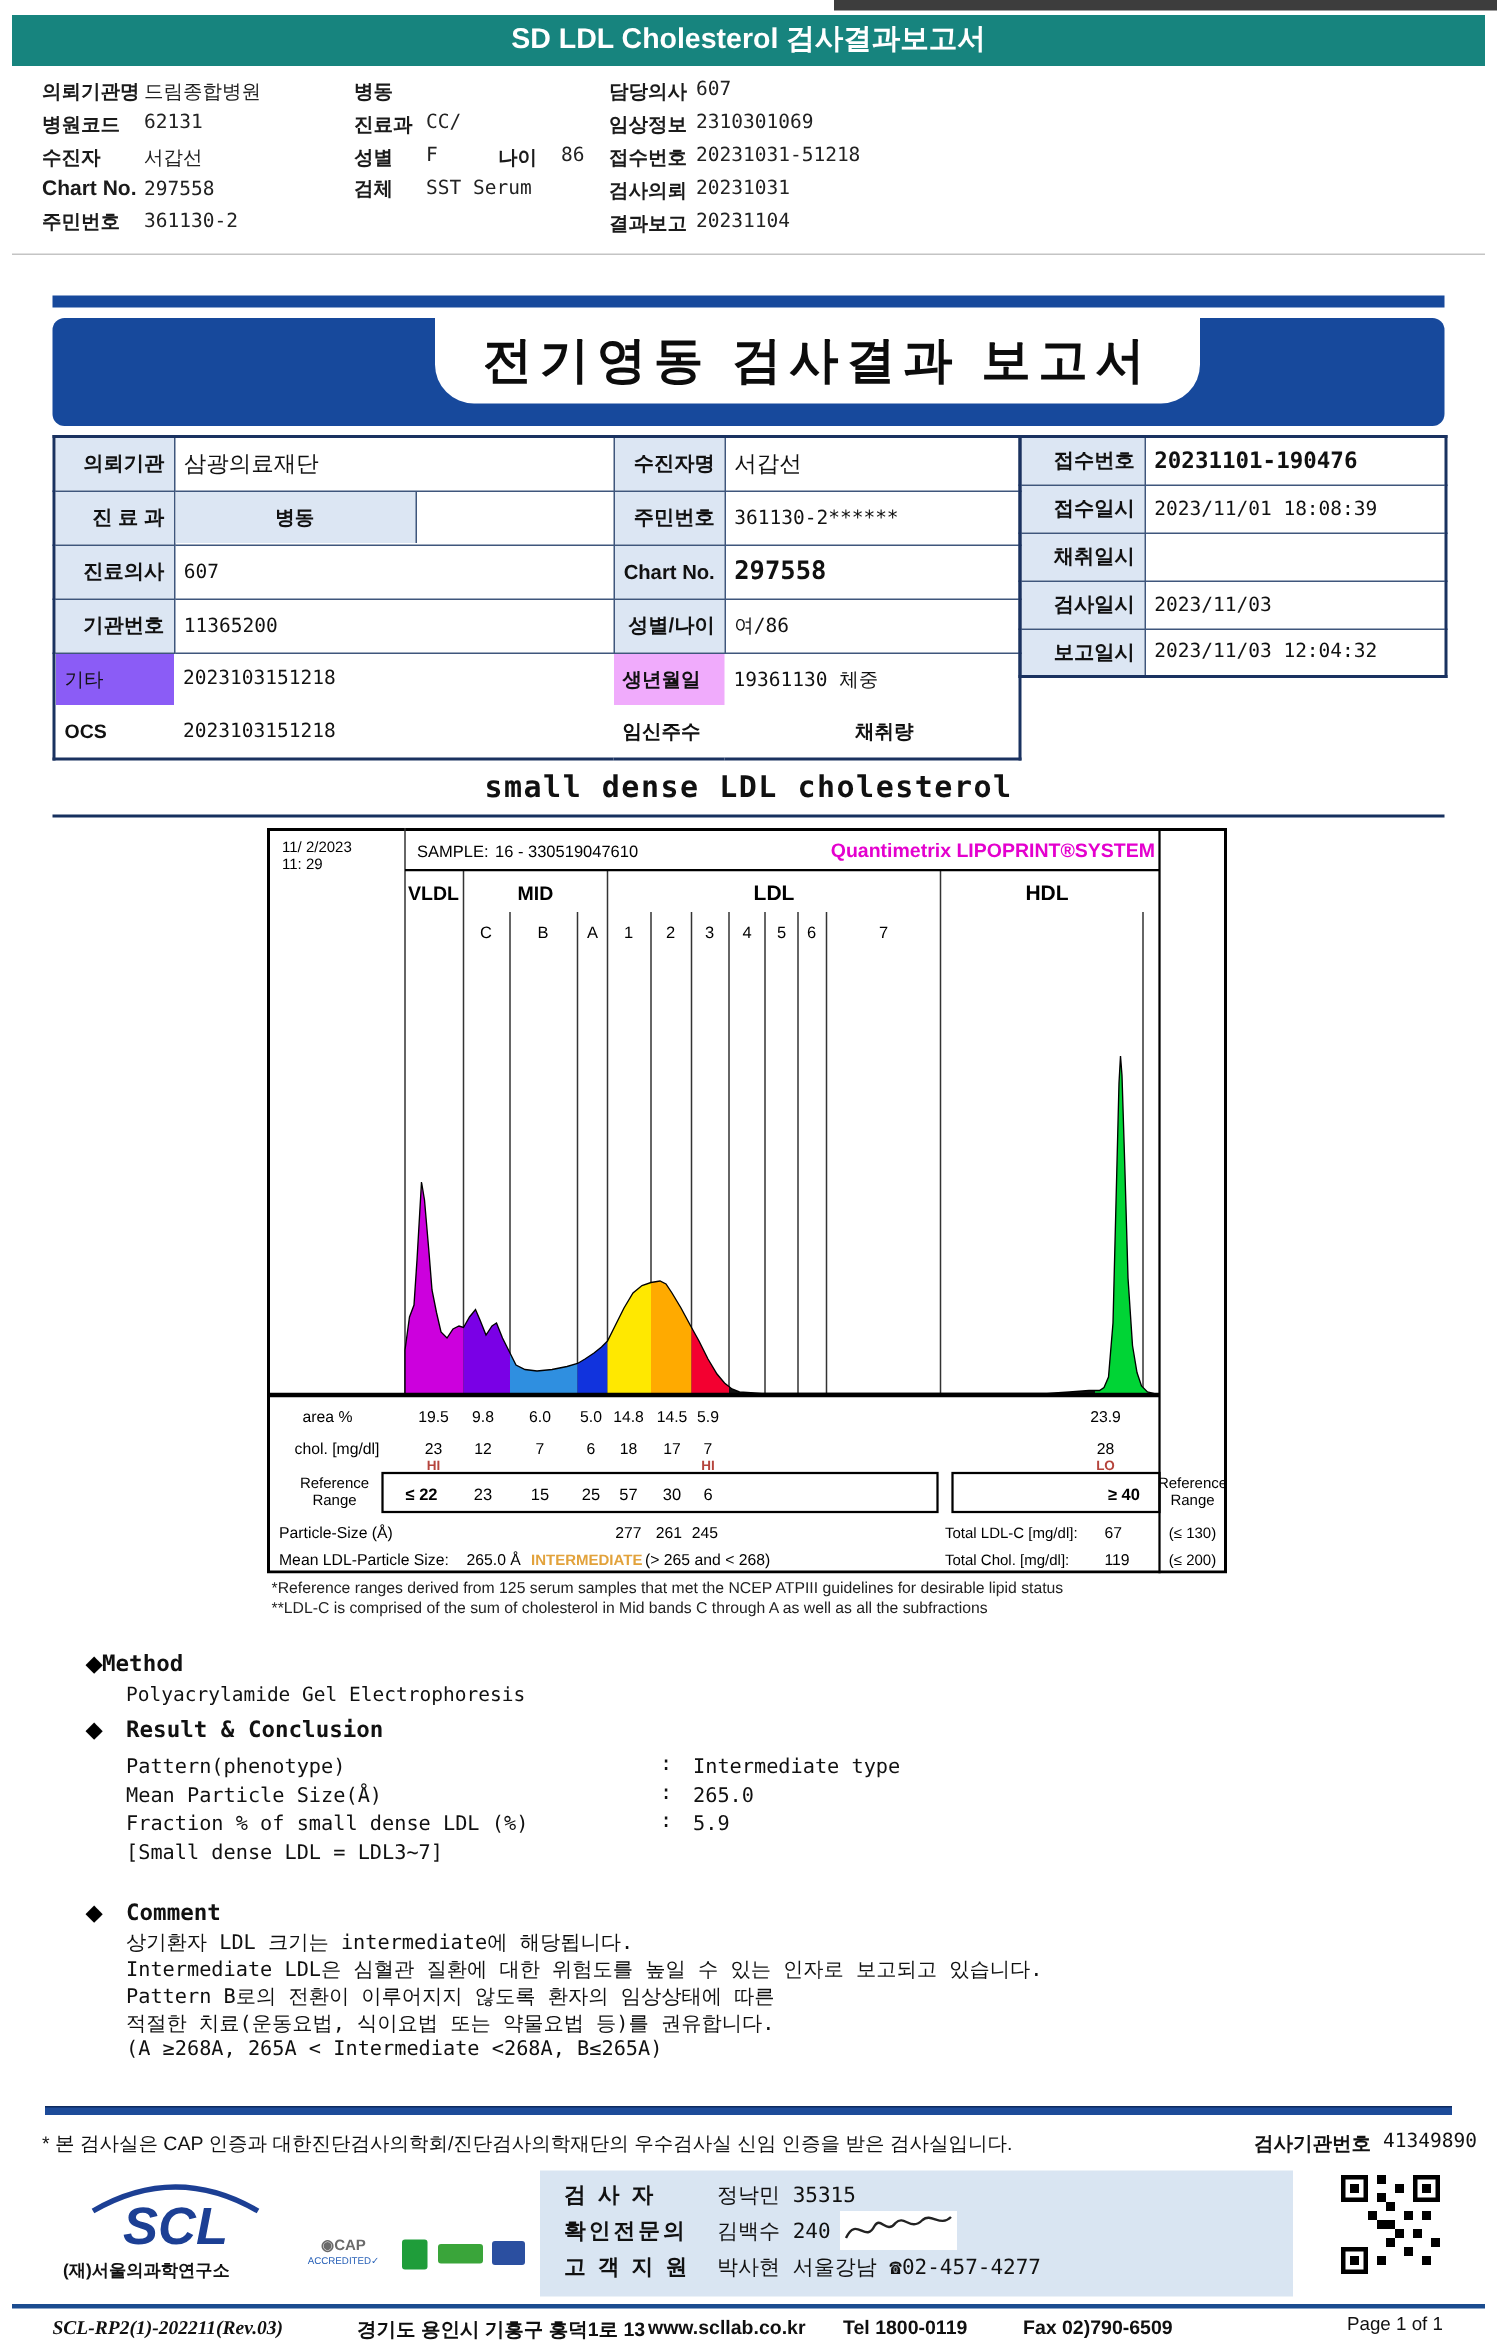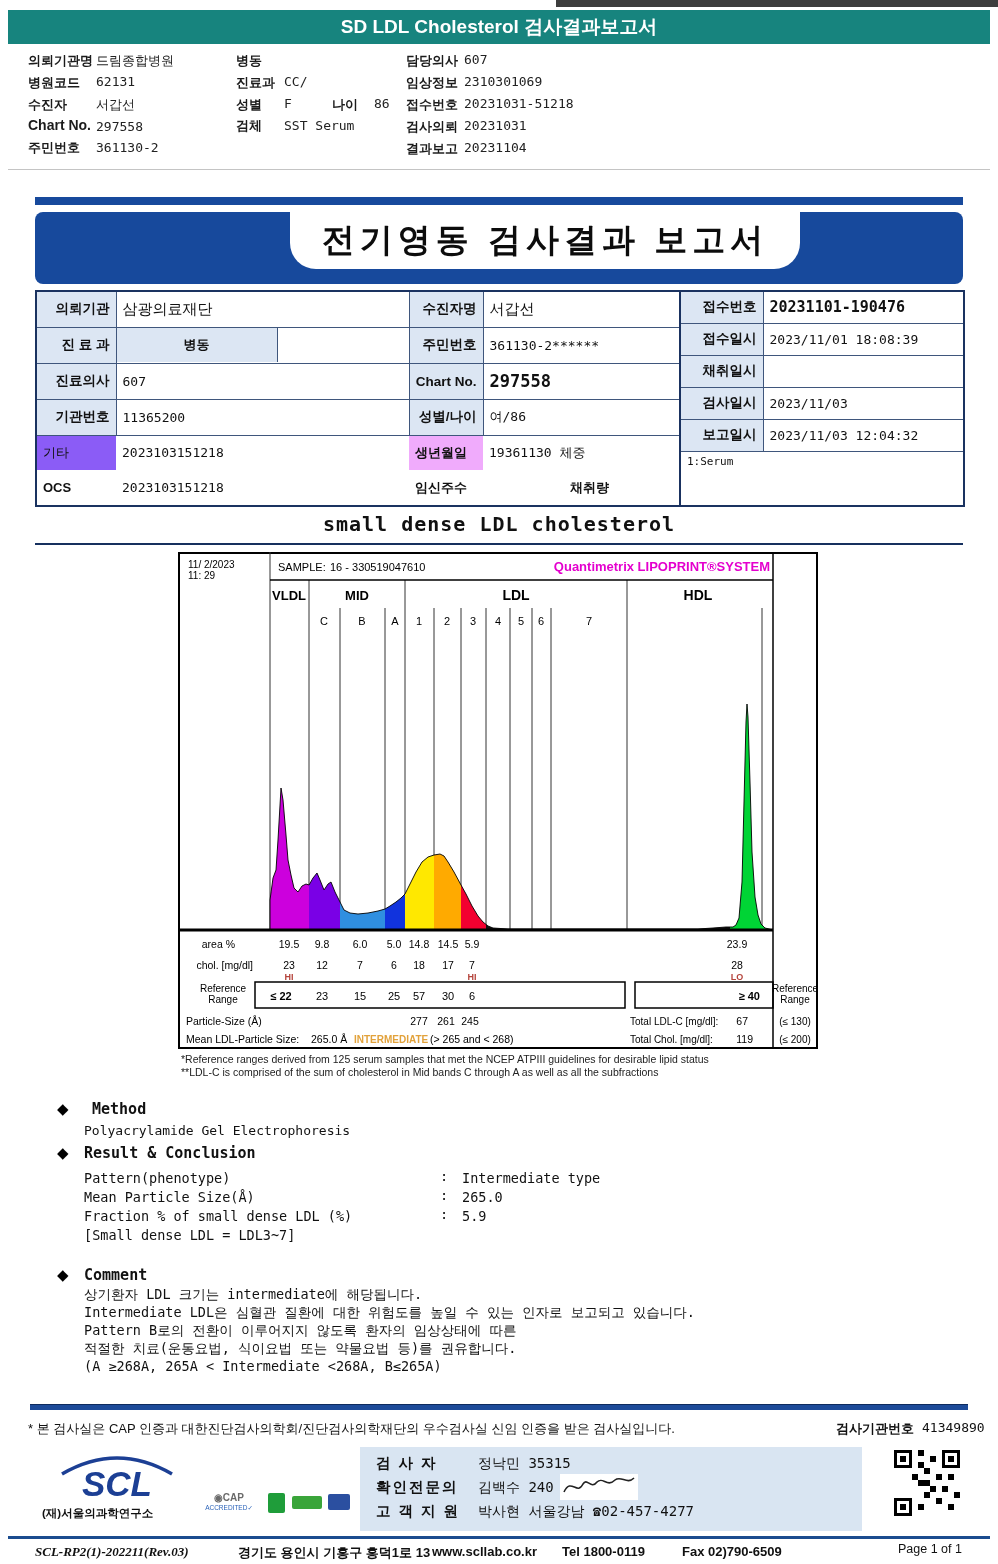--- a/index.html
+++ b/index.html
@@ -169,23 +169,20 @@
       <td class="mono"></td>
     </tr>
     <tr style="height:32px">
       <td class="lab">검사일시</td>
       <td class="mono">2023/11/03</td>
     </tr>
     <tr style="height:32px">
       <td class="lab">보고일시</td>
       <td class="mono">2023/11/03 12:04:32</td>
     </tr>
-    <tr style="height:55px">
-      <td colspan="2" style="vertical-align:top;padding:3px 6px;font-size:11px" class="mono">1:Serum</td>
-    </tr>
   </tbody>
     </table>
 
   <div class="abs sec-title">small dense LDL cholesterol</div>
   <div class="abs sec-line"></div>
 
   <svg class="abs" style="left:178px;top:552px" width="640" height="497" viewBox="0 0 640 497">
     <defs>
       <path id="curve" d="M92,378 L92,348 L95,326 L98,318 L100,288 L103,236 L105,248 L108,283 L110,308 L113,323 L116,336 L120,340 L124,334 L128,332 L131,333 L135,326 L139,321 L142,328 L146,338 L150,332 L153,330 L157,340 L160,346 L162,350 L166,358 L172,361 L180,362 L190,361 L200,359 L207,357 L212,354 L218,350 L223,346 L227,342 L232,332 L238,320 L244,310 L250,305 L256,303 L262,302 L266,304 L270,310 L276,320 L283,333 L288,342 L294,354 L300,364 L305,370 L310,374 L315,376 L330,377 L380,377 L440,377 L520,377 L535,376 L548,375 L555,375 L558,373 L561,366 L564,330 L566,250 L568,170 L569,152 L570,165 L572,230 L574,300 L577,345 L580,363 L583,372 L587,376 L591,377 L595,378 Z"></path>
       <clipPath id="c0">
@@ -343,21 +340,21 @@
     <text x="252" y="491" font-size="10.5">(&gt; 265 and &lt; 268)</text>
     <text x="452" y="491" font-size="10">Total Chol. [mg/dl]:</text>
     <text x="575" y="491" font-size="10.5" text-anchor="end">119</text>
     <text x="617" y="491" font-size="10" text-anchor="middle">(≤ 200)</text>
   </svg>
 
   <span class="abs fnote" style="left:181px;top:1053px">*Reference ranges derived from 125 serum samples that met the NCEP ATPIII guidelines for desirable lipid status</span>
   <span class="abs fnote" style="left:181px;top:1066px">**LDL-C is comprised of the sum of cholesterol in Mid bands C through A as well as all the subfractions</span>
 
   <span class="abs diamond" style="left:57px;top:1100px">◆</span>
-  <span class="abs hd" style="left:92px;top:1100px">Method</span>
+  <span class="abs hd" style="left:68px;top:1100px">Method</span>
   <span class="abs mline" style="left:84px;top:1123px;font-size:13px">Polyacrylamide Gel Electrophoresis</span>
 
   <span class="abs diamond" style="left:57px;top:1144px">◆</span>
   <span class="abs hd" style="left:84px;top:1144px">Result &amp; Conclusion</span>
   <span class="abs mline" style="left:84px;top:1170px">Pattern(phenotype)</span>
   <span class="abs mline" style="left:440px;top:1168px">:</span>
   <span class="abs mline" style="left:462px;top:1170px">Intermediate type</span>
   <span class="abs mline" style="left:84px;top:1189px">Mean Particle Size(Å)</span>
   <span class="abs mline" style="left:440px;top:1187px">:</span>
   <span class="abs mline" style="left:462px;top:1189px">265.0</span>

